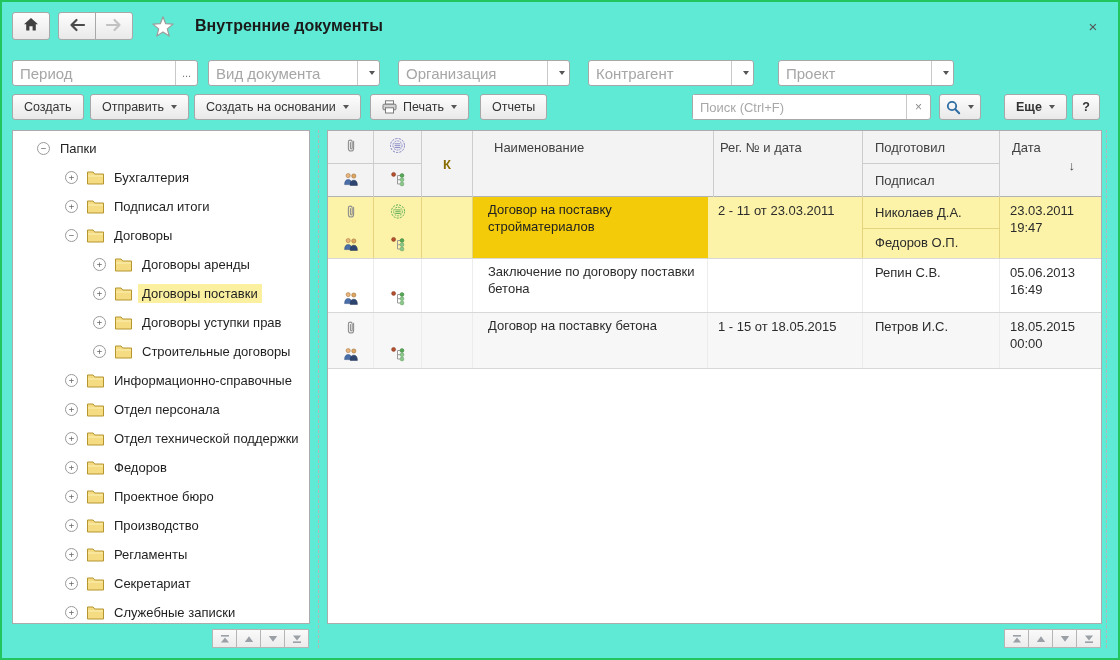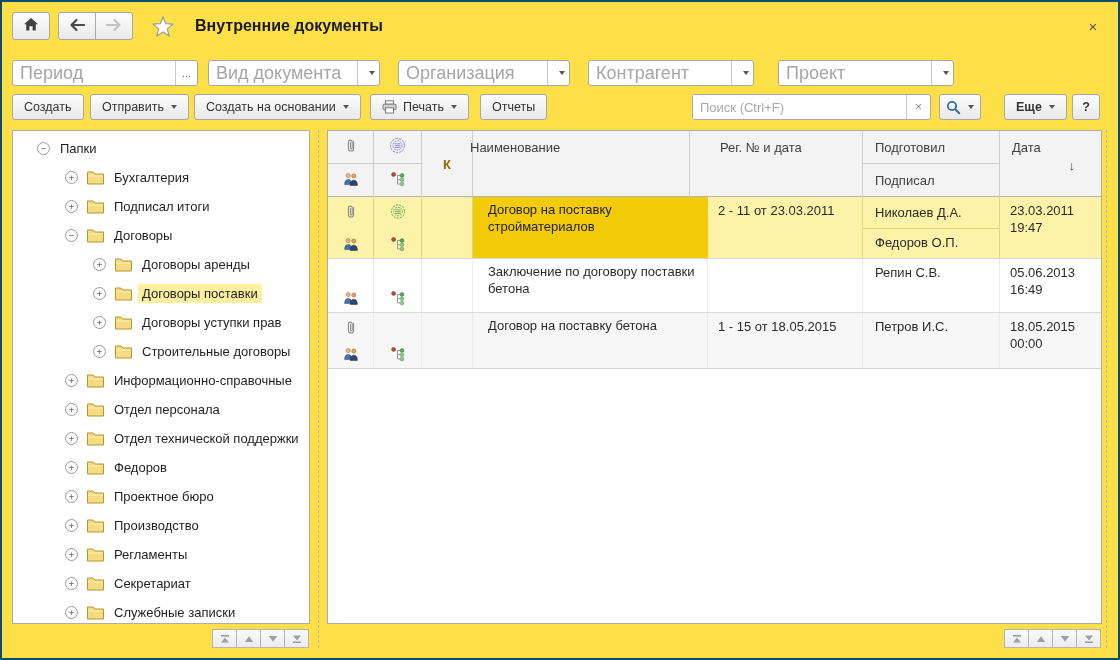--- a/index.html
+++ b/index.html
@@ -1,33 +1,33 @@
 <!DOCTYPE html>
 <html><head>
 <meta charset="utf-8">
 <style>
   html,body{margin:0;padding:0;background:#e9e9e9;font-family:"Liberation Sans",sans-serif;}
-  .window{position:relative;width:1116px;height:656px;background:#fde047;border:2px solid #0c4a6e;overflow:hidden;font-size:13px;color:#333;}
+  .window{position:relative;width:1116px;height:656px;background:#5eead4;border:2px solid #22c55e;overflow:hidden;font-size:13px;color:#333;}
   
   .btn{display:inline-flex;align-items:center;justify-content:center;height:26px;padding:0 11px;
        background:linear-gradient(#fdfdfd,#e9e9e9);border:1px solid #a8a8a8;border-radius:3px;
        color:#333;font-size:12.5px;cursor:default;box-sizing:border-box;white-space:nowrap;}
   .caret{width:0;height:0;border-left:3.5px solid transparent;border-right:3.5px solid transparent;border-top:4px solid #555;margin-left:7px;}
   
   .tb-btn{position:absolute;width:38px;height:28px;padding:0;}
   .navgrp{position:absolute;left:56px;top:10px;display:flex;}
   .navgrp .btn{width:38px;height:28px;padding:0;border-radius:0;}
   .navgrp .btn:first-child{border-radius:3px 0 0 3px;}
   .navgrp .btn:last-child{border-radius:0 3px 3px 0;margin-left:-1px;}
   .title{position:absolute;left:193px;top:15px;font-size:16px;font-weight:bold;color:#1a1a1a;}
   .star{position:absolute;left:149px;top:13px;}
   .closex{position:absolute;left:1080px;top:13px;width:22px;height:22px;display:flex;align-items:center;justify-content:center;color:#555;font-size:15px;}
   
   .combo{position:absolute;top:58px;height:26px;display:flex;border:1px solid #a8a8a8;border-radius:3px;background:#fff;box-sizing:border-box;}
-  .combo input{flex:1;min-width:0;border:none;outline:none;padding:0 7px;font-size:18px;font-family:inherit;color:#333;background:transparent;}
+  .combo input{flex:1;min-width:0;border:none;outline:none;padding:0 7px;font-size:15px;font-family:inherit;color:#333;background:transparent;}
   .combo input::placeholder{color:#a6a6a6;}
   .combo .seg{width:21px;display:flex;align-items:center;justify-content:center;border-left:1px solid #c9c9c9;color:#777;font-size:11px;}
   
   .cmd{position:absolute;top:92px;}
   .search{position:absolute;left:690px;top:92px;width:239px;height:26px;display:flex;border:1px solid #a8a8a8;border-radius:3px;background:#fff;box-sizing:border-box;}
   .search input{flex:1;min-width:0;border:none;outline:none;padding:0 7px;font-size:13px;font-family:inherit;color:#333;}
   .search input::placeholder{color:#a8a8a8;}
   .search .seg{width:23px;display:flex;align-items:center;justify-content:center;border-left:1px solid #c9c9c9;color:#8a8a8a;font-size:12px;}
   
   .tree-panel{position:absolute;left:10px;top:128px;width:298px;height:494px;border:1px solid #acacac;background:#fff;box-sizing:border-box;overflow:hidden;padding-top:3px;}
@@ -379,21 +379,21 @@
                 <circle cx="3.6" cy="3.4" r="2" fill="#b5502e" stroke="#7c331c" stroke-width="0.5"></circle>
                 <circle cx="12" cy="4.5" r="1.9" fill="#55a855" stroke="#3c7c3c" stroke-width="0.5"></circle>
                 <circle cx="12" cy="8.7" r="1.9" fill="#8cc88c" stroke="#5a9a5a" stroke-width="0.5"></circle>
                 <circle cx="12" cy="13" r="1.9" fill="#8cc88c" stroke="#5a9a5a" stroke-width="0.5"></circle>
               </svg></span>
           </div>
       </div>
       <div class="hc" style="left:94px;width:51px;display:flex;align-items:center;justify-content:center;">
         <span class="k-letter">К</span>
       </div>
-      <div class="hc" style="left:127px;width:235px;">
+      <div class="hc" style="left:151px;width:235px;">
         <span class="hlabel" style="left:15px;top:9px;">Наименование</span>
       </div>
       <div class="hc" style="left:380px;width:155px;">
         <span class="hlabel" style="left:12px;top:9px;">Рег. № и дата</span>
       </div>
       <div class="hc" style="left:535px;width:137px;">
         <div class="hsub top txt">
             <span>Подготовил</span>
           </div>
         <div class="hsub bot txt">

